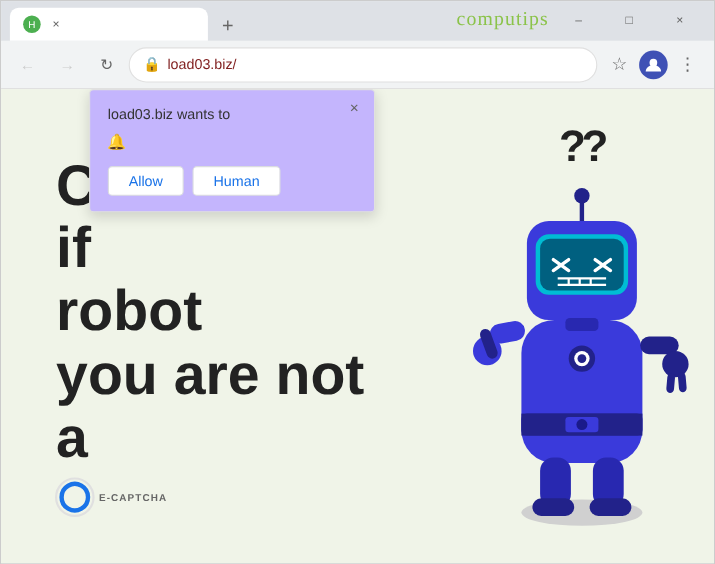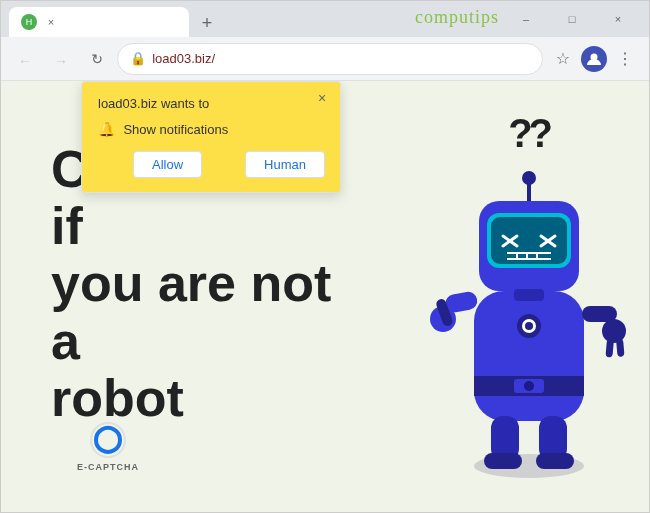--- a/index.html
+++ b/index.html
@@ -132,21 +132,21 @@
       background: #f0f4e8;
       position: relative;
       overflow: hidden;
     }
 
     
     .notification-popup {
       position: absolute;
       top: 0;
       left: 80px;
-      background: #fde047;
+      background: #c4b5fd;
       border: 1px solid #e0e0e0;
       border-radius: 4px;
       padding: 14px 16px 14px 16px;
       width: 260px;
       box-shadow: 0 4px 12px rgba(0,0,0,0.15);
       z-index: 100;
     }
     .popup-close {
       position: absolute;
       top: 6px;
@@ -176,21 +176,20 @@
     }
     .popup-btn {
       padding: 5px 18px;
       border-radius: 4px;
       font-size: 13px;
       cursor: pointer;
       border: 1px solid #dadce0;
       background: #fff;
       color: #1a73e8;
       font-weight: 500;
-      margin-left: 35px;
     }
     .popup-btn.allow { color: #1a73e8; }
     .popup-btn.block { color: #1a73e8; }
 
     
     .main-text {
       position: absolute;
       left: 50px;
       top: 60px;
       width: 320px;
@@ -199,24 +198,24 @@
       font-size: 52px;
       font-weight: 700;
       color: #222;
       line-height: 1.1;
       font-family: Arial, sans-serif;
     }
 
     
     .captcha-logo {
       position: absolute;
-      left: 76px;
+      left: 47px;
       bottom: 40px;
       display: flex;
-      flex-direction: column;
+      flex-direction: row;
       align-items: center;
       gap: 2px;
     }
     .captcha-label {
       font-size: 9px;
       color: #666;
       letter-spacing: 1px;
       font-weight: 600;
     }
 
@@ -282,33 +281,32 @@
     </div>
   </div>
 
   <div class="page-content">
 
     <div class="notification-popup">
       <div class="popup-title">load03.biz wants to</div>
       <span class="popup-close">×</span>
       <div class="popup-row">
         <span class="bell-icon">🔔</span>
-        <span class="popup-row-text">Show notifications</span>
       </div>
       <div class="popup-buttons">
         <button class="popup-btn allow">Allow</button>
         <button class="popup-btn block">Human</button>
       </div>
     </div>
 
     <div class="main-text">
       <div class="main-heading">
         <div>Click Allow if</div>
+        <div>robot</div>
         <div>you are not a</div>
-        <div>robot</div>
       </div>
     </div>
 
     <div class="captcha-logo">
       <svg width="40" height="40" viewBox="0 0 40 40">
         <circle cx="20" cy="20" r="17" fill="none" stroke="#e0e0e0" stroke-width="2"></circle>
         <path d="M32 20 A12 12 0 1 1 32 19.9" fill="none" stroke="#1a73e8" stroke-width="4" stroke-linecap="round"></path>
       </svg>
       <span class="captcha-label">E-CAPTCHA</span>
     </div>

